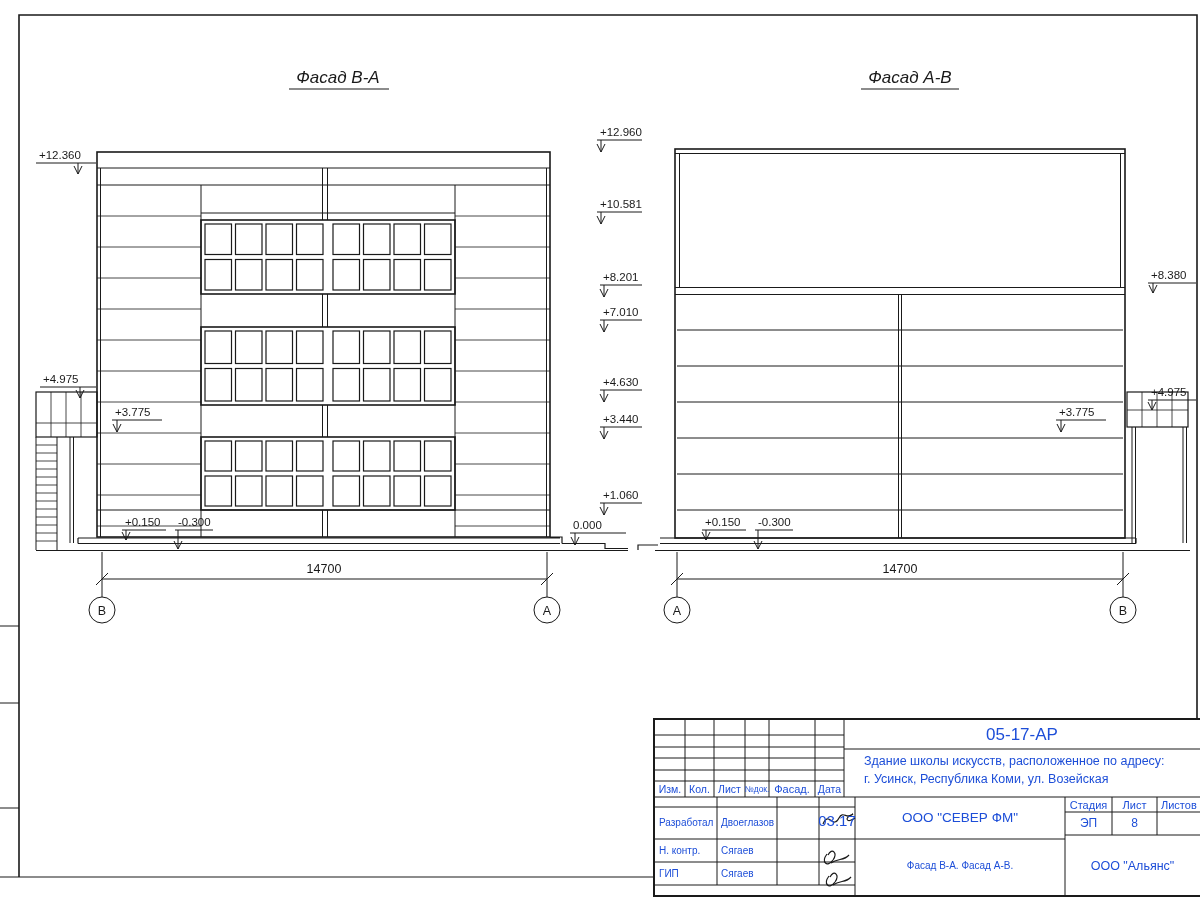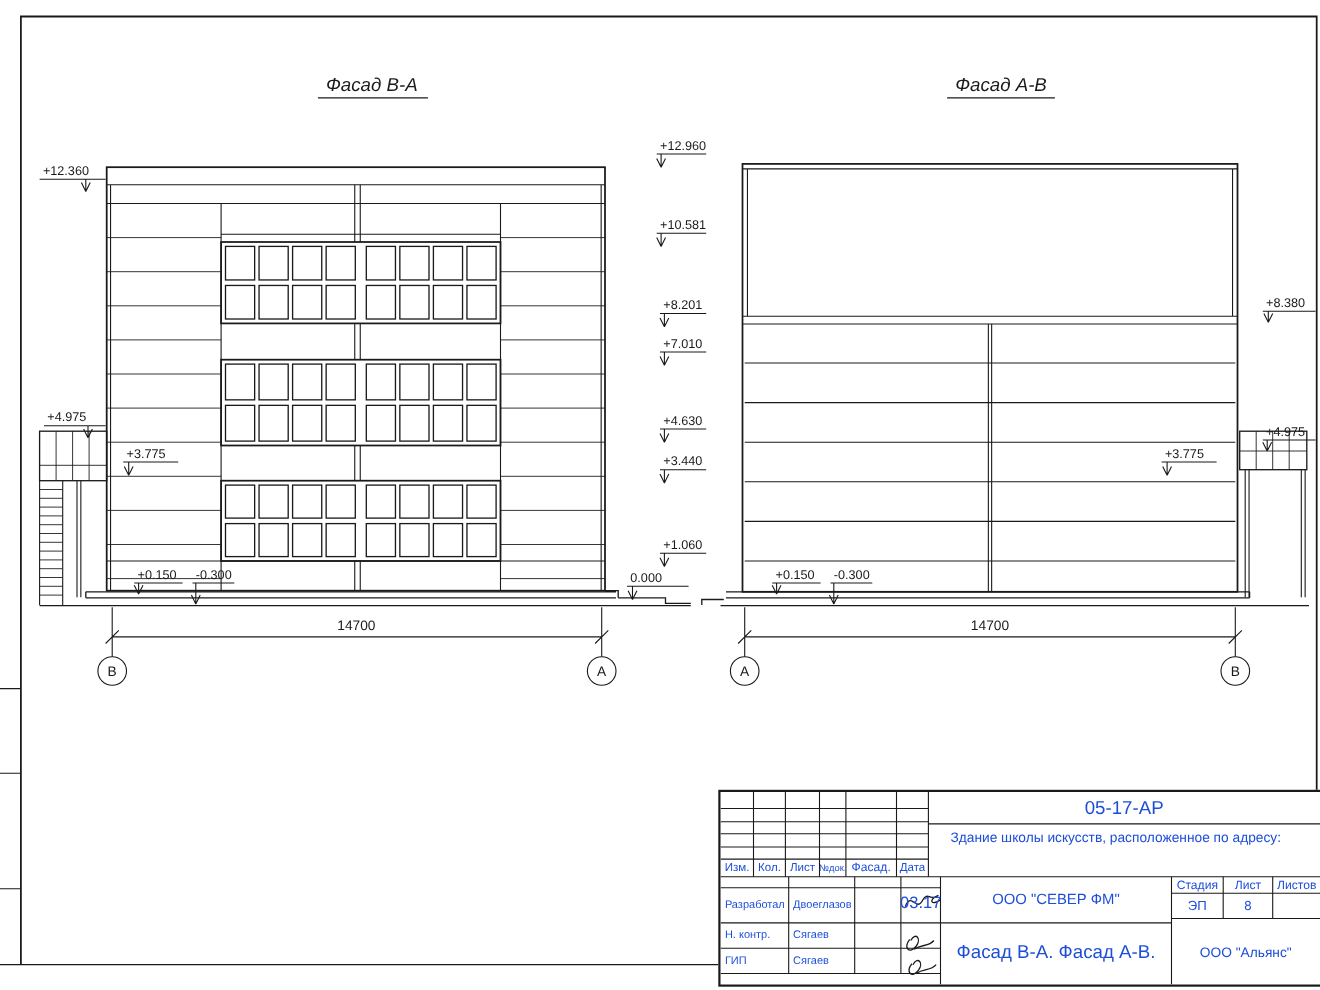--- a/index.html
+++ b/index.html
@@ -245,36 +245,37 @@
 
     <div class="cell" style="left:0;top:62;width:30px;height:15px;left:0px;top:62px;font-size:10.5px">Изм.</div>
     <div class="cell" style="left:30px;top:62px;width:29px;height:15px;font-size:10.5px">Кол.</div>
     <div class="cell" style="left:59px;top:62px;width:31px;height:15px;font-size:10.5px">Лист</div>
     <div class="cell" style="left:90px;top:62px;width:24px;height:15px;font-size:8.5px">№док.</div>
     <div class="cell" style="left:114px;top:62px;width:46px;height:15px;font-size:11px">Фасад.</div>
     <div class="cell" style="left:160px;top:62px;width:29px;height:15px;font-size:10.5px">Дата</div>
 
     <div class="cell" style="left:189px;top:2px;width:356px;height:26px;font-size:17px">05-17-АР</div>
     <div class="cell cl" style="left:209px;top:32px;width:330px;height:18px;font-size:12.5px">Здание школы искусств, расположенное по адресу:</div>
+    <div class="cell cl" style="left:209px;top:50px;width:330px;height:18px;font-size:12.5px">г. Усинск, Республика Коми, ул. Возейская</div>
 
     <div class="cell cl" style="left:4px;top:90px;width:57px;height:26px;font-size:10px">Разработал</div>
     <div class="cell cl" style="left:66px;top:90px;width:55px;height:26px;font-size:10px">Двоеглазов</div>
     <div class="cell" style="left:164px;top:93px;width:36px;height:16px;font-size:15px">03.17</div>
 
     <div class="cell cl" style="left:4px;top:120px;width:57px;height:21px;font-size:10px">Н. контр.</div>
     <div class="cell cl" style="left:66px;top:120px;width:55px;height:21px;font-size:10px">Сягаев</div>
 
     <div class="cell cl" style="left:4px;top:143px;width:57px;height:21px;font-size:10px">ГИП</div>
     <div class="cell cl" style="left:66px;top:143px;width:55px;height:21px;font-size:10px">Сягаев</div>
 
     <div class="cell" style="left:200px;top:77px;width:210px;height:42px;font-size:13.5px">ООО "СЕВЕР ФМ"</div>
 
     <div class="cell" style="left:410px;top:78px;width:47px;height:14px;font-size:11px">Стадия</div>
     <div class="cell" style="left:457px;top:78px;width:45px;height:14px;font-size:11px">Лист</div>
     <div class="cell cl" style="left:506px;top:78px;width:42px;height:14px;font-size:11px">Листов</div>
     <div class="cell" style="left:410px;top:93px;width:47px;height:21px;font-size:12px">ЭП</div>
     <div class="cell" style="left:457px;top:93px;width:45px;height:21px;font-size:12px">8</div>
     <div class="cell" style="left:502px;top:93px;width:43px;height:21px;font-size:12px"></div>
 
-    <div class="cell" style="left:200px;top:128px;width:210px;height:36px;font-size:17px">Фасад В-А. Фасад А-В.</div>
+    <div class="cell" style="left:200px;top:128px;width:210px;height:36px;font-size:10px">Фасад В-А. Фасад А-В.</div>
     <div class="cell" style="left:410px;top:132px;width:135px;height:28px;font-size:12.5px">ООО "Альянс"</div>
   </div>
 </div>
 
 </body></html>

